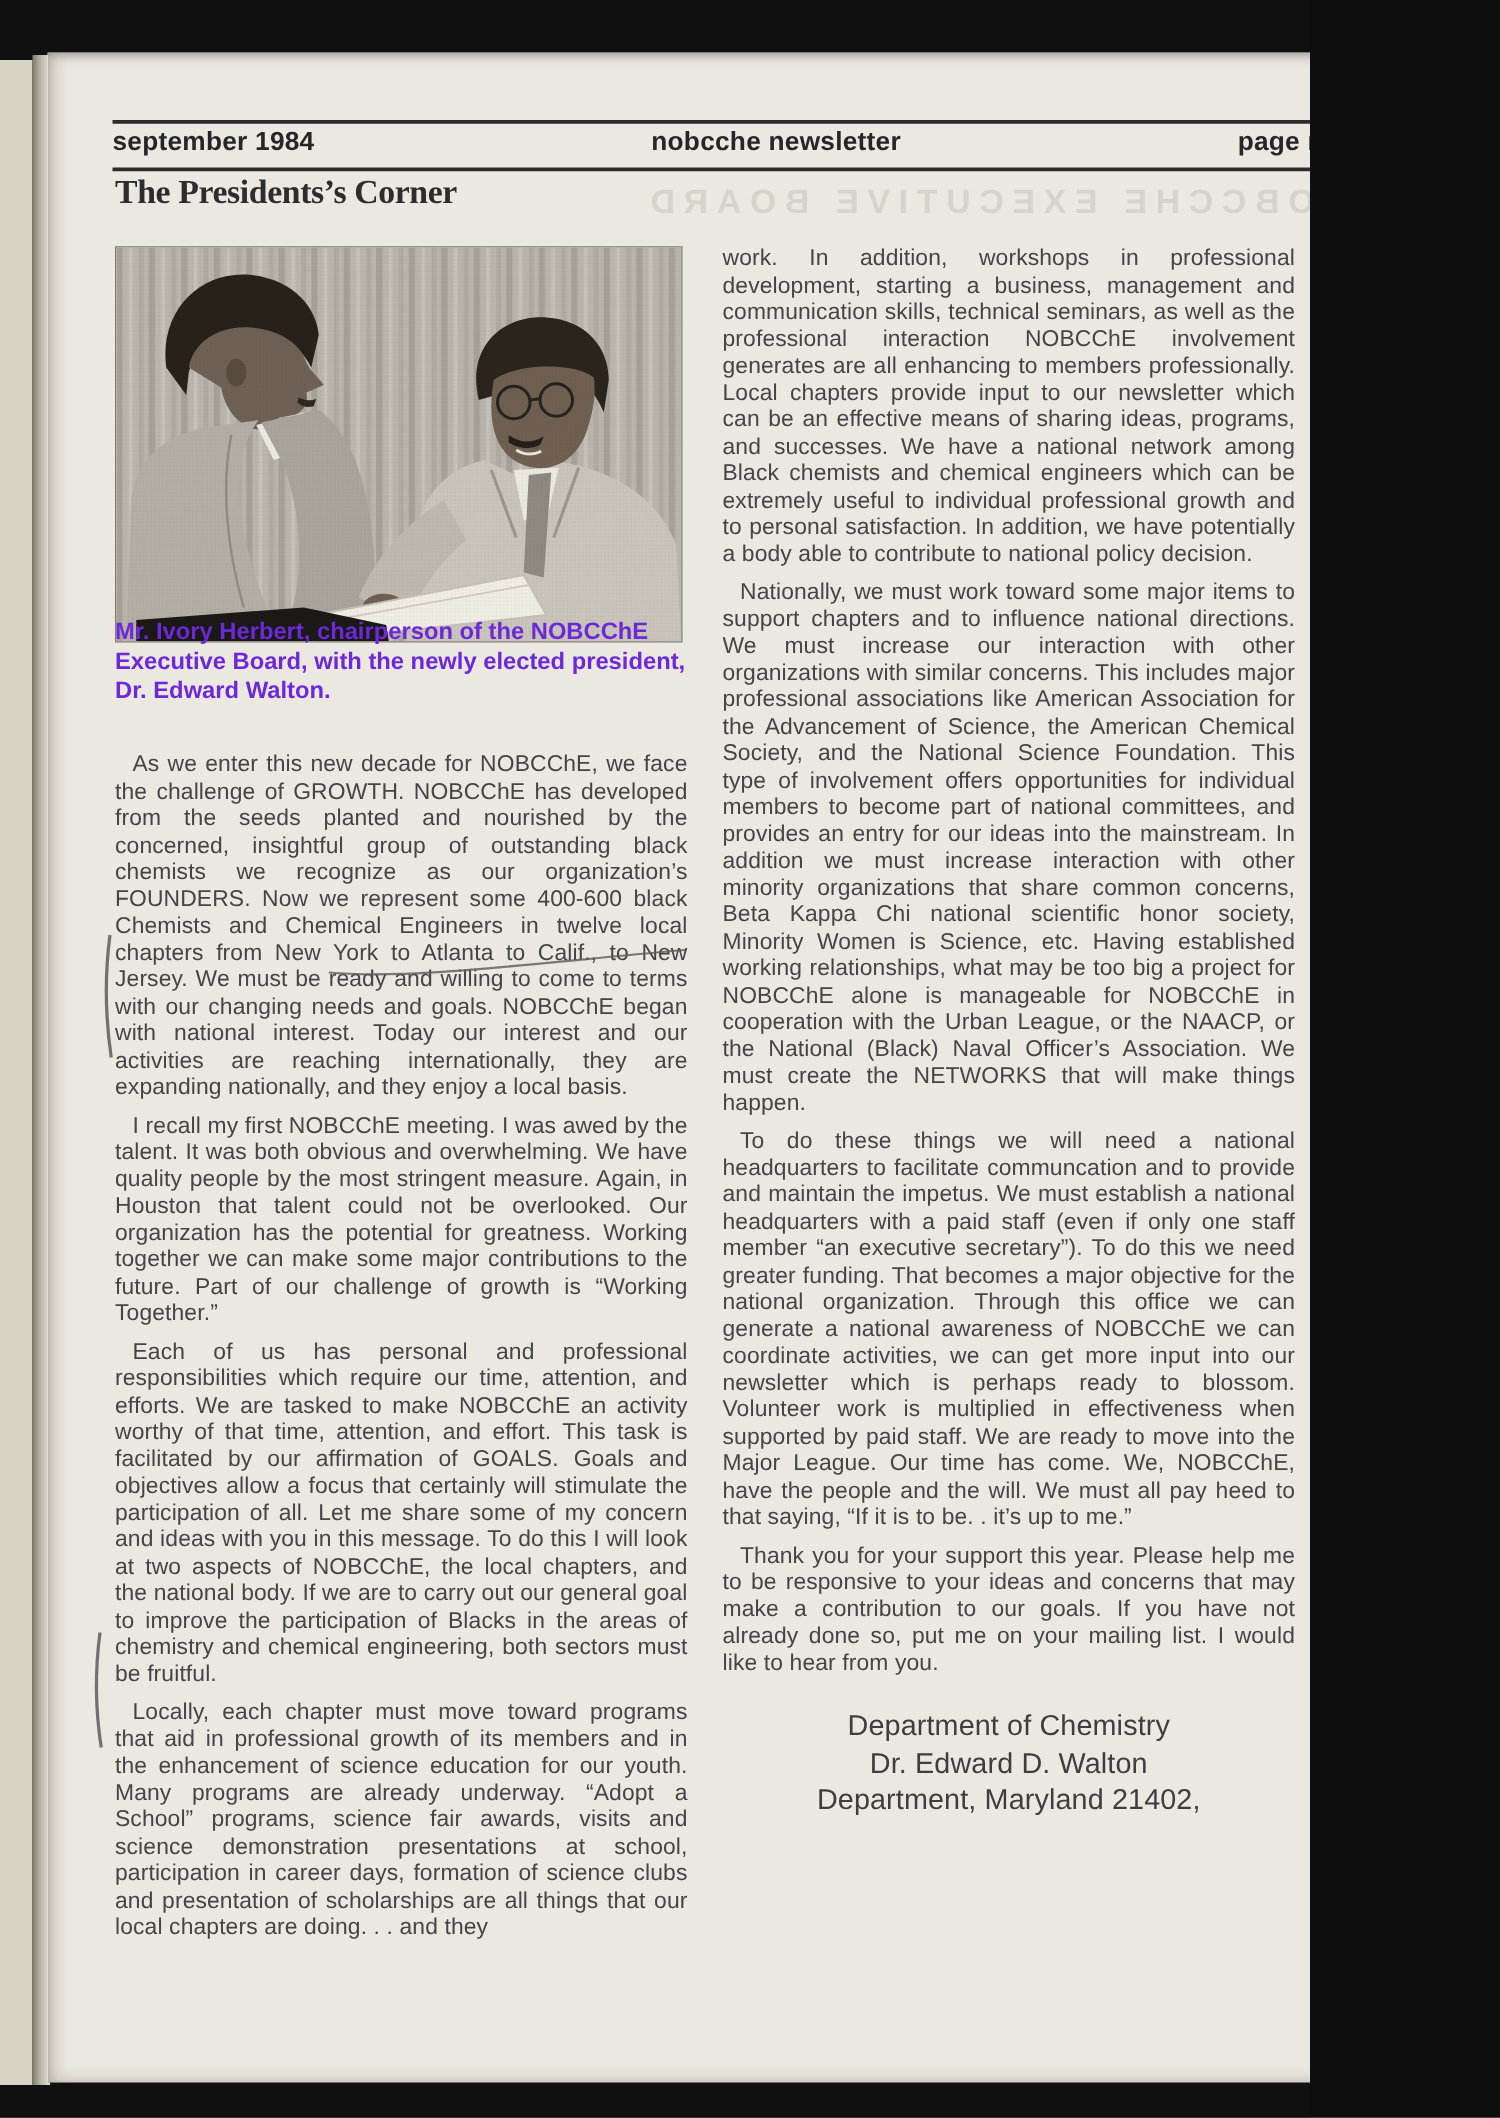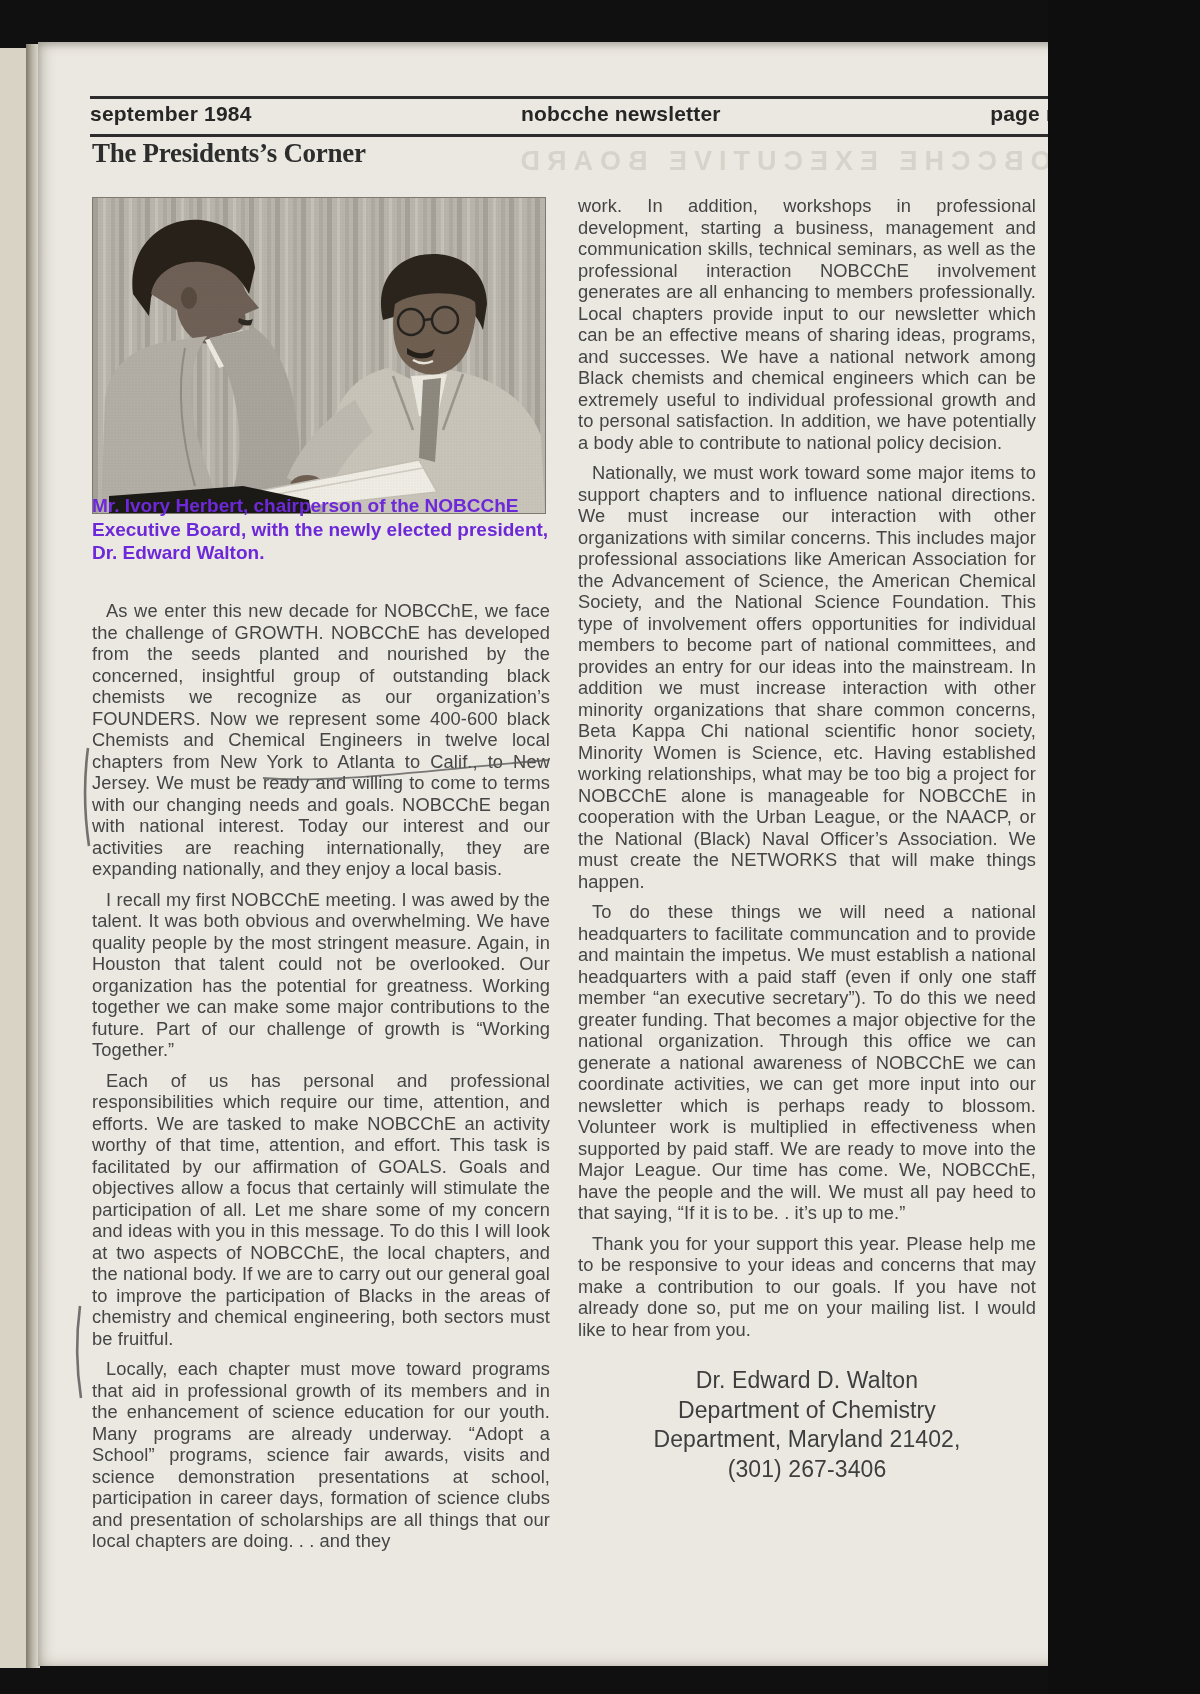--- a/index.html
+++ b/index.html
@@ -126,24 +126,23 @@
       <p class="para">Each of us has personal and professional responsibilities which require our time, attention, and efforts. We are tasked to make NOBCChE an activity worthy of that time, attention, and effort. This task is facilitated by our affirmation of GOALS. Goals and objectives allow a focus that certainly will stimulate the participation of all. Let me share some of my concern and ideas with you in this message. To do this I will look at two aspects of NOBCChE, the local chapters, and the national body. If we are to carry out our general goal to improve the participation of Blacks in the areas of chemistry and chemical engineering, both sectors must be fruitful.</p>
       <p class="para">Locally, each chapter must move toward programs that aid in professional growth of its members and in the enhancement of science education for our youth. Many programs are already underway. “Adopt a School” programs, science fair awards, visits and science demonstration presentations at school, participation in career days, formation of science clubs and presentation of scholarships are all things that our local chapters are doing. . . and they</p>
     </div>
 
     <div class="col right">
       <p class="para no-indent">work. In addition, workshops in professional development, starting a business, management and communication skills, technical seminars, as well as the professional interaction NOBCChE involvement generates are all enhancing to members professionally. Local chapters provide input to our newsletter which can be an effective means of sharing ideas, programs, and successes. We have a national network among Black chemists and chemical engineers which can be extremely useful to individual professional growth and to personal satisfaction. In addition, we have potentially a body able to contribute to national policy decision.</p>
       <p class="para">Nationally, we must work toward some major items to support chapters and to influence national directions. We must increase our interaction with other organizations with similar concerns. This includes major professional associations like American Association for the Advancement of Science, the American Chemical Society, and the National Science Foundation. This type of involvement offers opportunities for individual members to become part of national committees, and provides an entry for our ideas into the mainstream. In addition we must increase interaction with other minority organizations that share common concerns, Beta Kappa Chi national scientific honor society, Minority Women is Science, etc. Having established working relationships, what may be too big a project for NOBCChE alone is manageable for NOBCChE in cooperation with the Urban League, or the NAACP, or the National (Black) Naval Officer’s Association. We must create the NETWORKS that will make things happen.</p>
       <p class="para">To do these things we will need a national headquarters to facilitate communcation and to provide and maintain the impetus. We must establish a national headquarters with a paid staff (even if only one staff member “an executive secretary”). To do this we need greater funding. That becomes a major objective for the national organization. Through this office we can generate a national awareness of NOBCChE we can coordinate activities, we can get more input into our newsletter which is perhaps ready to blossom. Volunteer work is multiplied in effectiveness when supported by paid staff. We are ready to move into the Major League. Our time has come. We, NOBCChE, have the people and the will. We must all pay heed to that saying, “If it is to be. . it’s up to me.”</p>
       <p class="para">Thank you for your support this year. Please help me to be responsive to your ideas and concerns that may make a contribution to our goals. If you have not already done so, put me on your mailing list. I would like to hear from you.</p>
       <div class="signature">
+        <div>Department of Chemistry</div>
         <div>Dr. Edward D. Walton</div>
-        <div>Department of Chemistry</div>
         <div>Department, Maryland 21402,</div>
-        <div>(301) 267-3406</div>
       </div>
     </div>
 
   </div>
 
   <svg class="marks" width="1200" height="1694" viewBox="0 0 1200 1694">
     <path d="M 88 748 C 84 778 84 812 89 846" stroke="#4a4a4a" stroke-width="2.6" fill="none" opacity="0.75"></path>
     <path d="M 80 1306 C 76 1336 76 1366 81 1398" stroke="#4a4a4a" stroke-width="2.6" fill="none" opacity="0.75"></path>
     <path d="M 1101 514 C 1109 560 1111 624 1099 672" stroke="#4a4a4a" stroke-width="2.2" fill="none" opacity="0.75"></path>
     <path d="M 263 778 C 330 784 430 770 548 760" stroke="#5a5a5a" stroke-width="1.8" fill="none" opacity="0.8"></path>

